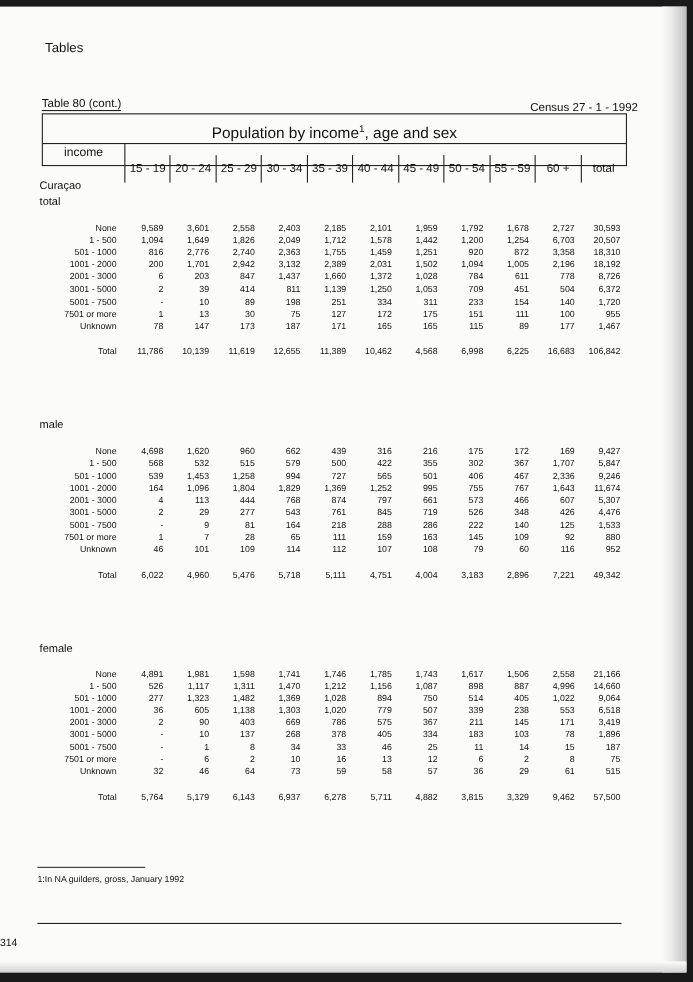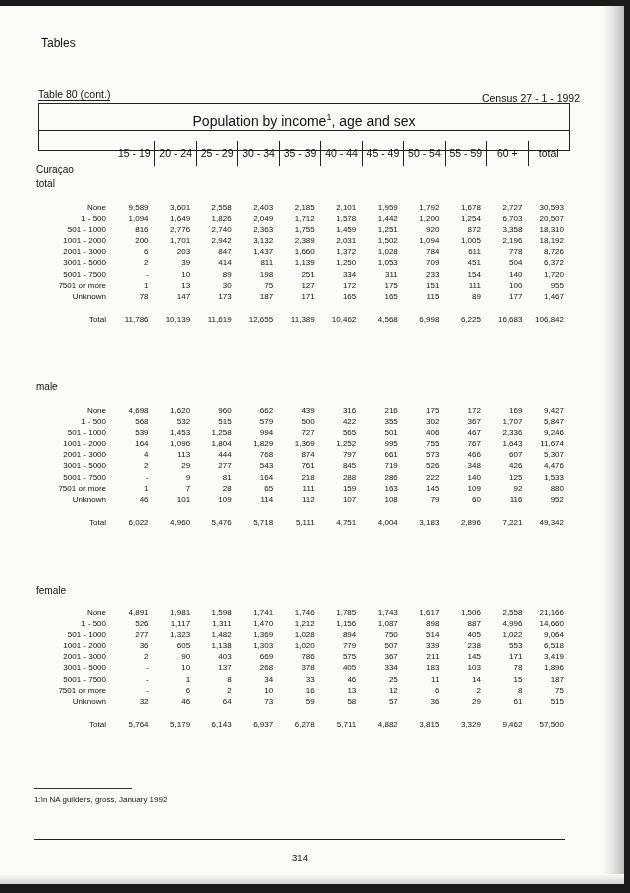--- a/index.html
+++ b/index.html
@@ -50,37 +50,38 @@
   .section-title { position:absolute; left:36px; font-size:10px; line-height:14px; }
   .block { position:absolute; left:38px; width:532px; font-size:8px; }
   .row { display:flex; height:11.1px; line-height:11.1px; }
   .row .lbl { width:68px; text-align:right; padding-right:7px; box-sizing:content-box; }
   .row .v { flex:1 1 0; text-align:right; padding-right:6px; }
   .row.total { margin-top:12px; }
 
   .fn-rule { position:absolute; left:34px; top:782px; width:98px; border-top:1px solid #333; }
   .footnote { position:absolute; left:34px; top:789px; font-size:8px; }
   .foot-rule { position:absolute; left:34px; top:833px; width:531px; border-top:1px solid #222; }
-  .pageno { position:absolute; left:0; width:600px; top:846px; text-align:center; font-size:9.5px; }
+  .pageno { position:absolute; left:0; width:600px; top:846px; font-size:9.5px; }
 </style>
 </head>
 <body>
 
 <div class="page">
   <div class="edge-right"></div>
   <div class="edge-bottom"></div>
 
   <div class="running-head">Tables</div>
   <div class="table-label">Table 80 (cont.)</div>
   <div class="census">Census 27 - 1 - 1992</div>
 
   <div class="hdr">
     <div class="title">
       <span>Population by income</span><sup>1</sup><span>, age and sex</span>
     </div>
+    <div class="income-lbl">income</div>
     <div class="cols">
       <div>15 - 19</div>
       <div>20 - 24</div>
       <div>25 - 29</div>
       <div>30 - 34</div>
       <div>35 - 39</div>
       <div>40 - 44</div>
       <div>45 - 49</div>
       <div>50 - 54</div>
       <div>55 - 59</div>

